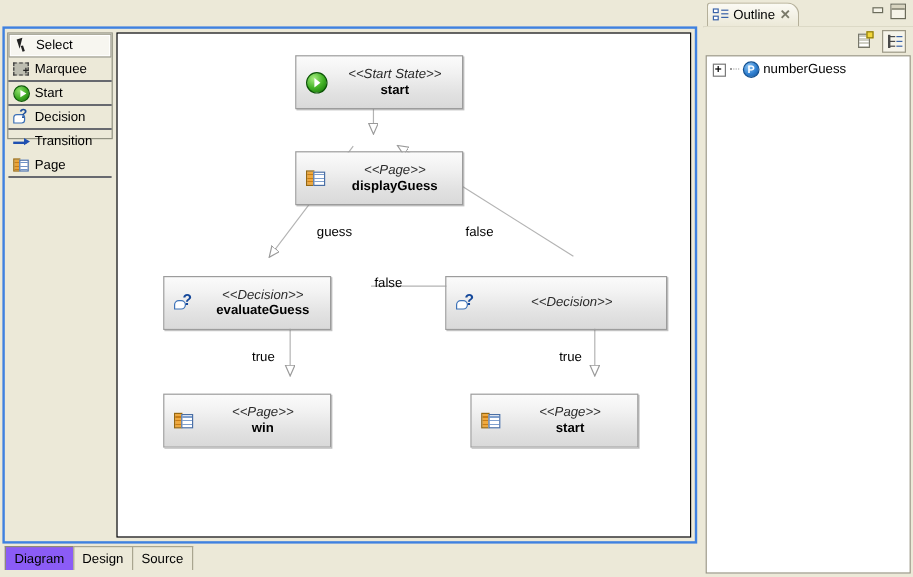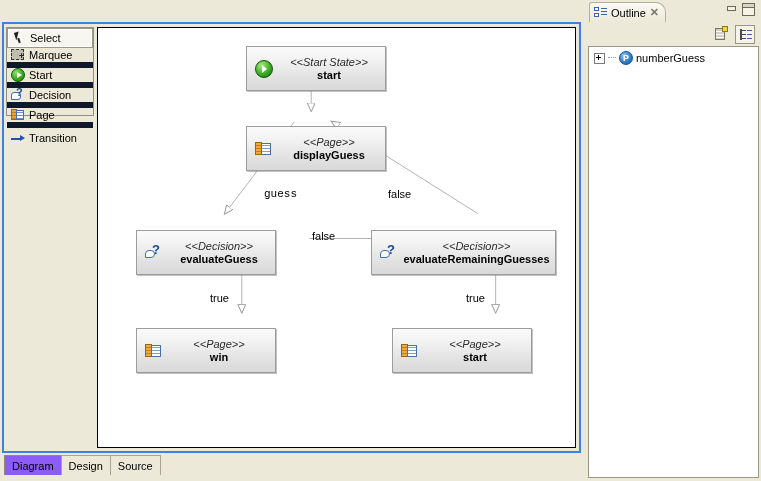--- a/index.html
+++ b/index.html
@@ -59,21 +59,21 @@
   .editor-inner{position:relative;width:100%;height:100%;background:#ece9d8;}
 
   
   .palette{
     position:absolute;left:2px;top:3px;width:88px;height:89px;
     background:#ece9d8;border:1px solid #919181;box-sizing:border-box;
   }
   .pal-item{
     height:20px;display:flex;align-items:center;gap:3px;
     padding-left:3px;box-sizing:border-box;font-size:11px;color:#000;
-    border-bottom:6px solid #0f172a;
+    border-bottom:1px solid #0f172a;
   }
   .pal-item.sel{
     background:#f7f6f0;border:1px solid #9a9a8a;
     box-shadow:inset 0 0 0 1px #fff;
   }
   .pal-item.nosep{border-bottom:none;}
   .pal-ico{width:16px;height:16px;flex:0 0 auto;position:relative;}
 
   
   .ico-cursor:before{
@@ -279,27 +279,27 @@
             <span>Marquee</span>
           </div>
           <div class="pal-item">
             <span class="pal-ico ico-start"></span>
             <span>Start</span>
           </div>
           <div class="pal-item">
             <span class="pal-ico ico-decision"></span>
             <span>Decision</span>
           </div>
+          <div class="pal-item nosep">
+            <span class="pal-ico ico-trans"></span>
+            <span>Transition</span>
+          </div>
           <div class="pal-item">
             <span class="pal-ico ico-page"></span>
             <span>Page</span>
-          </div>
-          <div class="pal-item nosep">
-            <span class="pal-ico ico-trans"></span>
-            <span>Transition</span>
           </div>
         </div>
 
         <div class="canvas-wrap">
 
           <svg class="edges" viewBox="0 0 481 420" preserveAspectRatio="none">
             <defs>
               <marker id="ah" markerWidth="10" markerHeight="10" refX="8" refY="4" orient="auto" markerUnits="userSpaceOnUse">
                 <path d="M0,0 L9,4 L0,8 z" fill="#ffffff" stroke="#9a9a9a" stroke-width="1"></path>
               </marker>
@@ -341,41 +341,40 @@
             <span class="ntext">
               <span class="stereo">&lt;&lt;Decision&gt;&gt;</span>
               <span class="nname">evaluateGuess</span>
             </span>
           </div>
 
           <div class="node" style="left:273px;top:202px;width:185px;height:45px;">
             <span class="nico nico-dec"></span>
             <span class="ntext">
               <span class="stereo">&lt;&lt;Decision&gt;&gt;</span>
-              <span class="nname">evaluateRemainingGuesses</span>
             </span>
           </div>
 
           <div class="node" style="left:38px;top:300px;width:140px;height:45px;">
             <span class="nico nico-page"></span>
             <span class="ntext">
               <span class="stereo">&lt;&lt;Page&gt;&gt;</span>
               <span class="nname">win</span>
             </span>
           </div>
 
           <div class="node" style="left:294px;top:300px;width:140px;height:45px;">
             <span class="nico nico-page"></span>
             <span class="ntext">
               <span class="stereo">&lt;&lt;Page&gt;&gt;</span>
               <span class="nname">start</span>
             </span>
           </div>
 
-          <span class="edge-label" style="left:166px;top:160px;font-family:Liberation Mono, monospace;">guess</span>
+          <span class="edge-label" style="left:166px;top:160px;">guess</span>
           <span class="edge-label" style="left:290px;top:160px;">false</span>
           <span class="edge-label" style="left:214px;top:202px;">false</span>
           <span class="edge-label" style="left:112px;top:264px;">true</span>
           <span class="edge-label" style="left:368px;top:264px;">true</span>
 
         </div>
       </div>
     </div>
 
     <div class="bottom-tabs">

